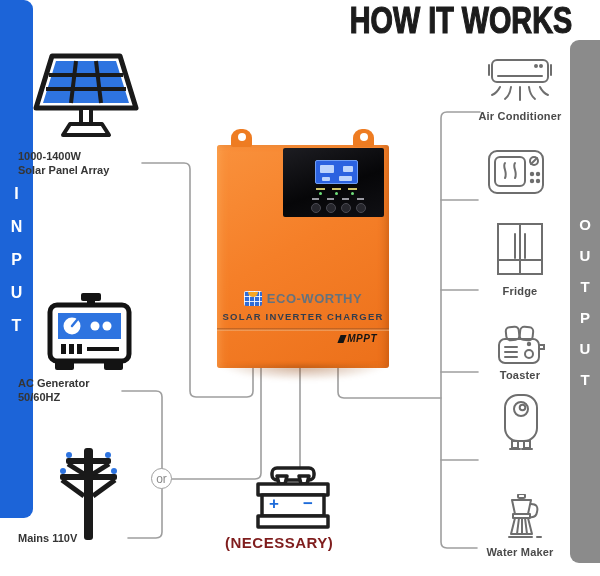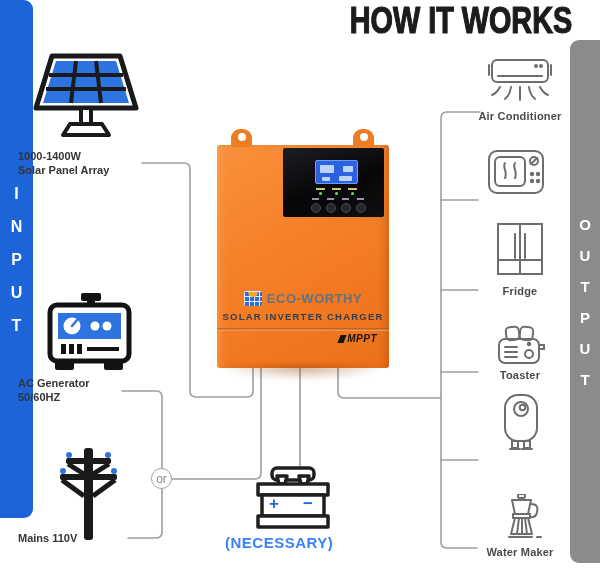--- a/index.html
+++ b/index.html
@@ -59,21 +59,21 @@
   #brand-name{font-weight:bold;font-size:13px;letter-spacing:.5px;color:#64727e;}
   #product-name{left:0;top:166px;width:100%;text-align:center;font-weight:bold;font-size:9.5px;
        letter-spacing:1.2px;color:#333d4d;}
   #ridge{left:0;top:183px;width:100%;height:3px;
        background:linear-gradient(to bottom,rgba(130,55,8,.5),rgba(255,195,140,.6));}
   #mppt{right:12px;top:188px;display:flex;align-items:center;gap:2px;}
   #mppt-flag{width:6px;height:8px;background:#141414;transform:skewX(-22deg);}
   #mppt-text{font-weight:bold;font-style:italic;font-size:10px;color:#141414;letter-spacing:.5px;}
   
   .bat-sign{position:absolute;font-weight:bold;font-size:17px;color:#1e6bd9;width:16px;text-align:center;z-index:3;}
-  #battery-note{color:#3b82f6;font-weight:bold;font-size:15px;letter-spacing:.5px;}
+  #battery-note{color:#7f1d1d;font-weight:bold;font-size:15px;letter-spacing:.5px;}
   svg{display:block;}
   .icon-box{z-index:2;}
 </style>
 </head>
 <body>
 
 <div id="canvas">
 
   <svg class="abs" width="600" height="576" style="left:0;top:0;z-index:1">
     <g fill="none" stroke="#9e9e9e" stroke-width="1.6" stroke-linecap="round">

